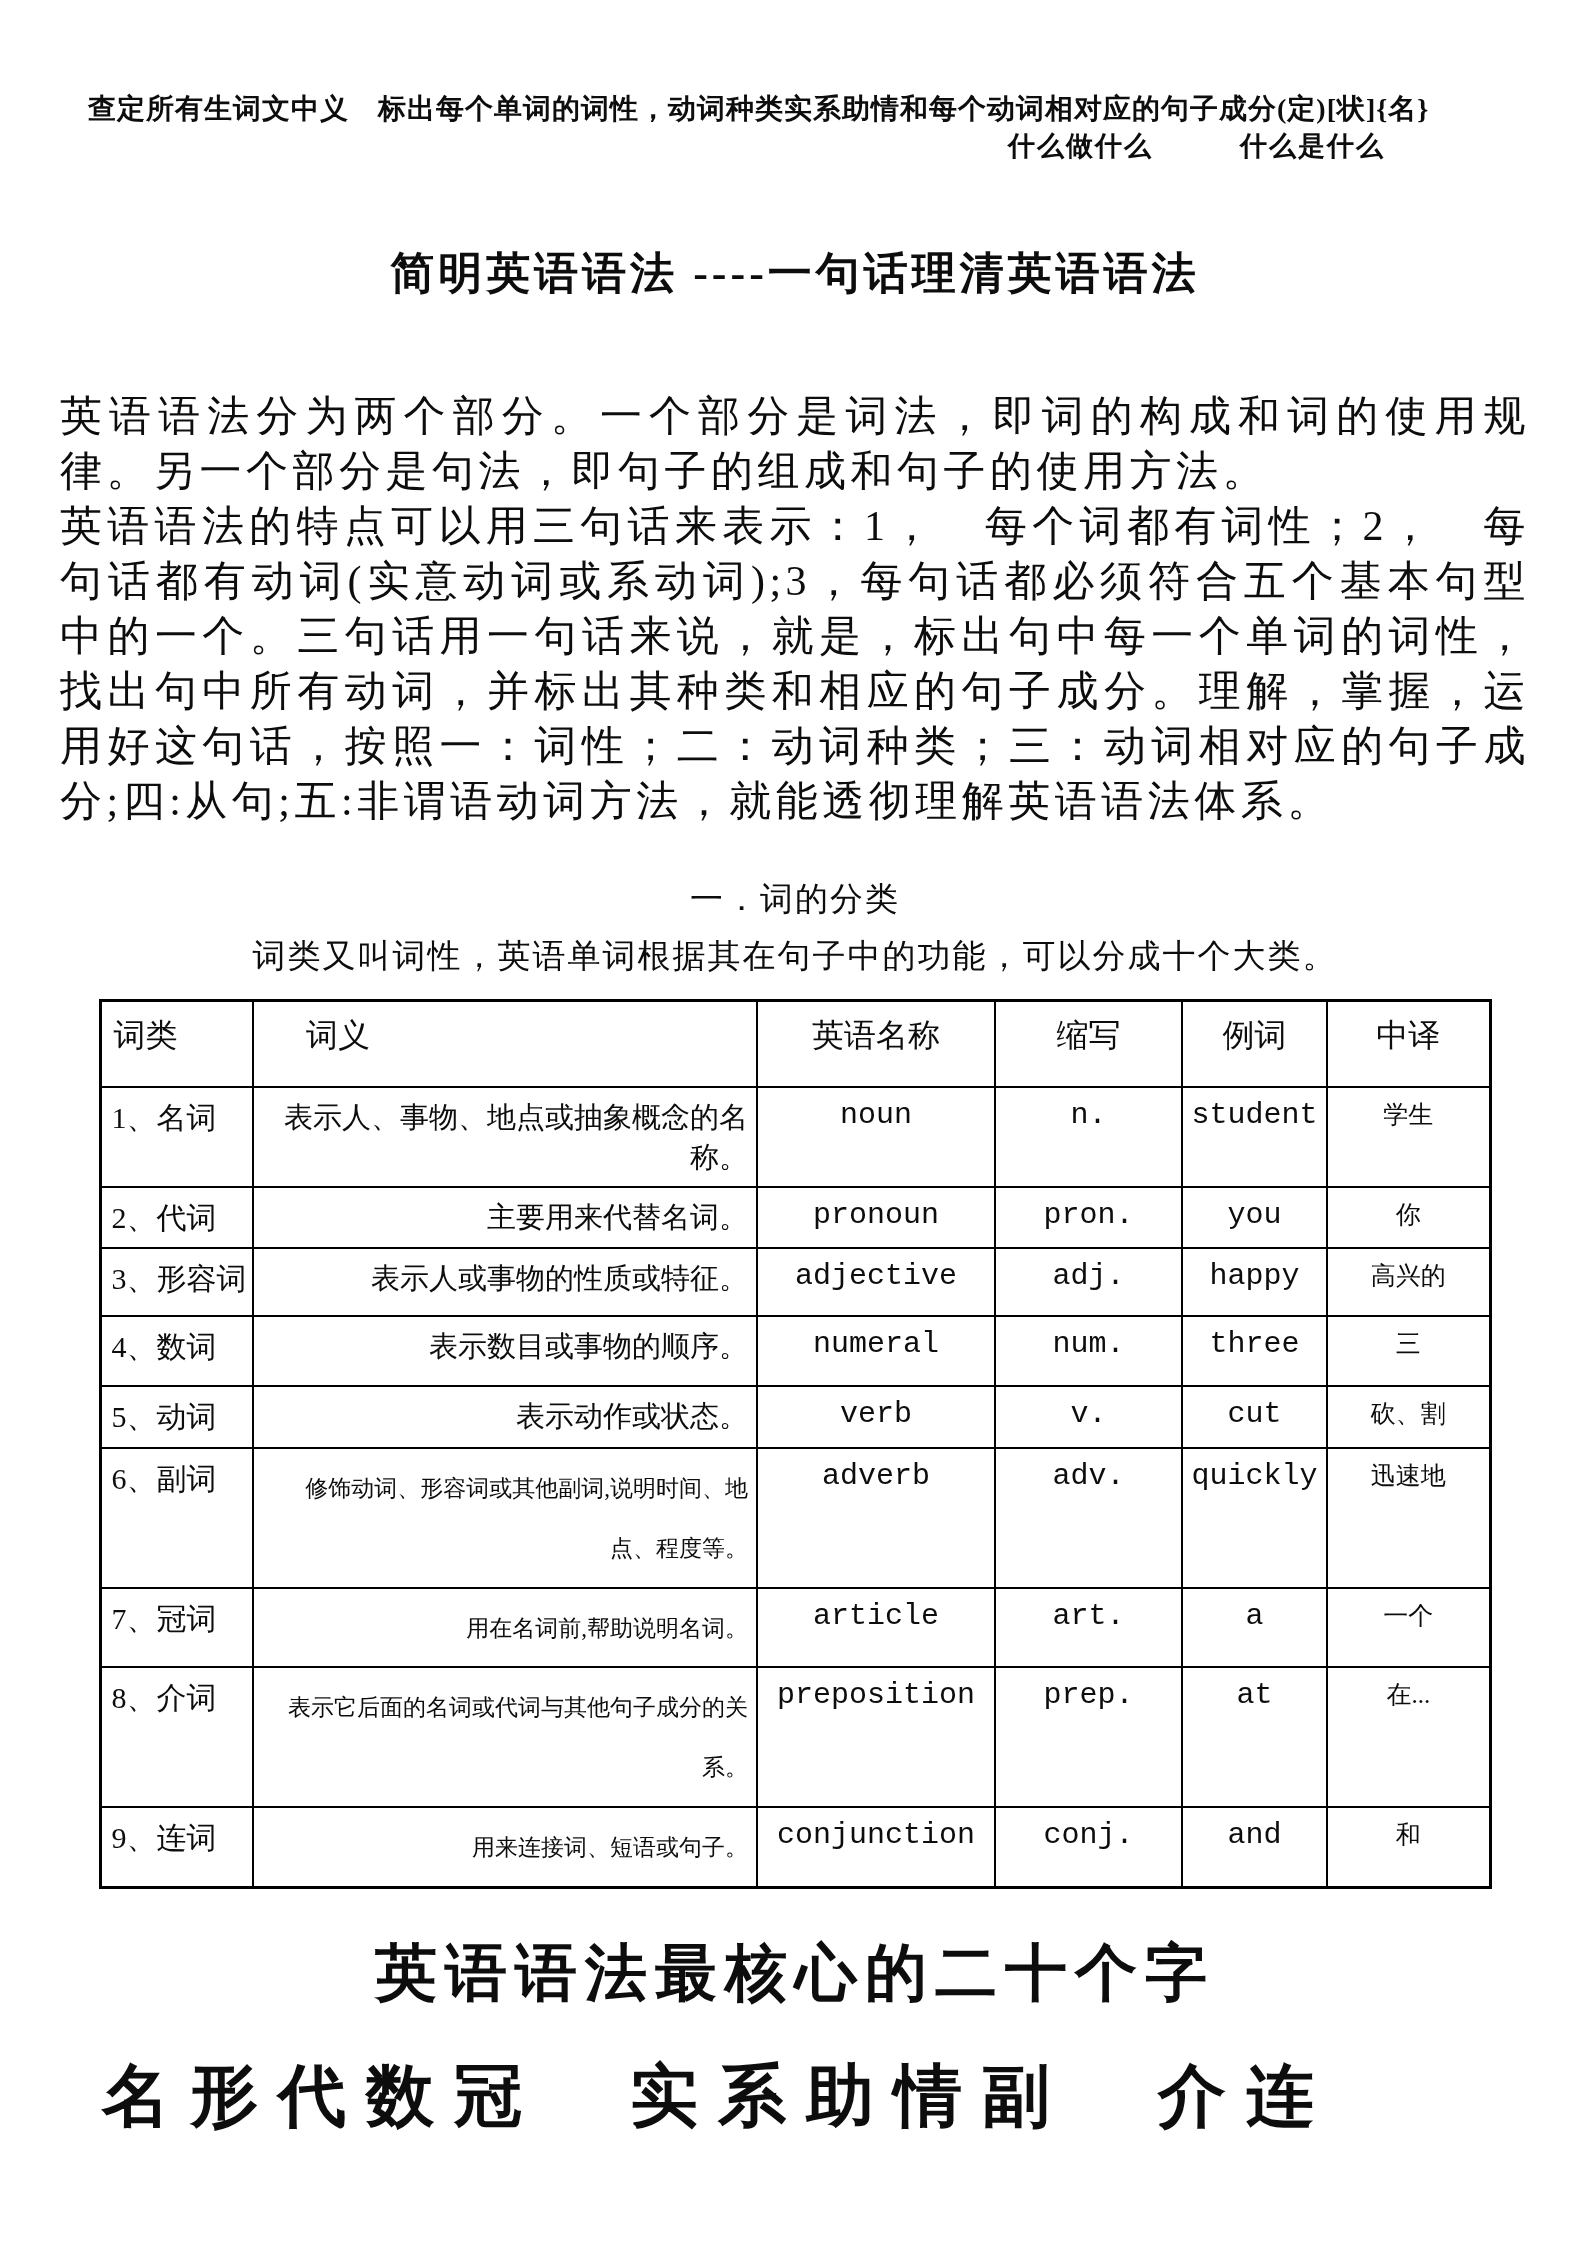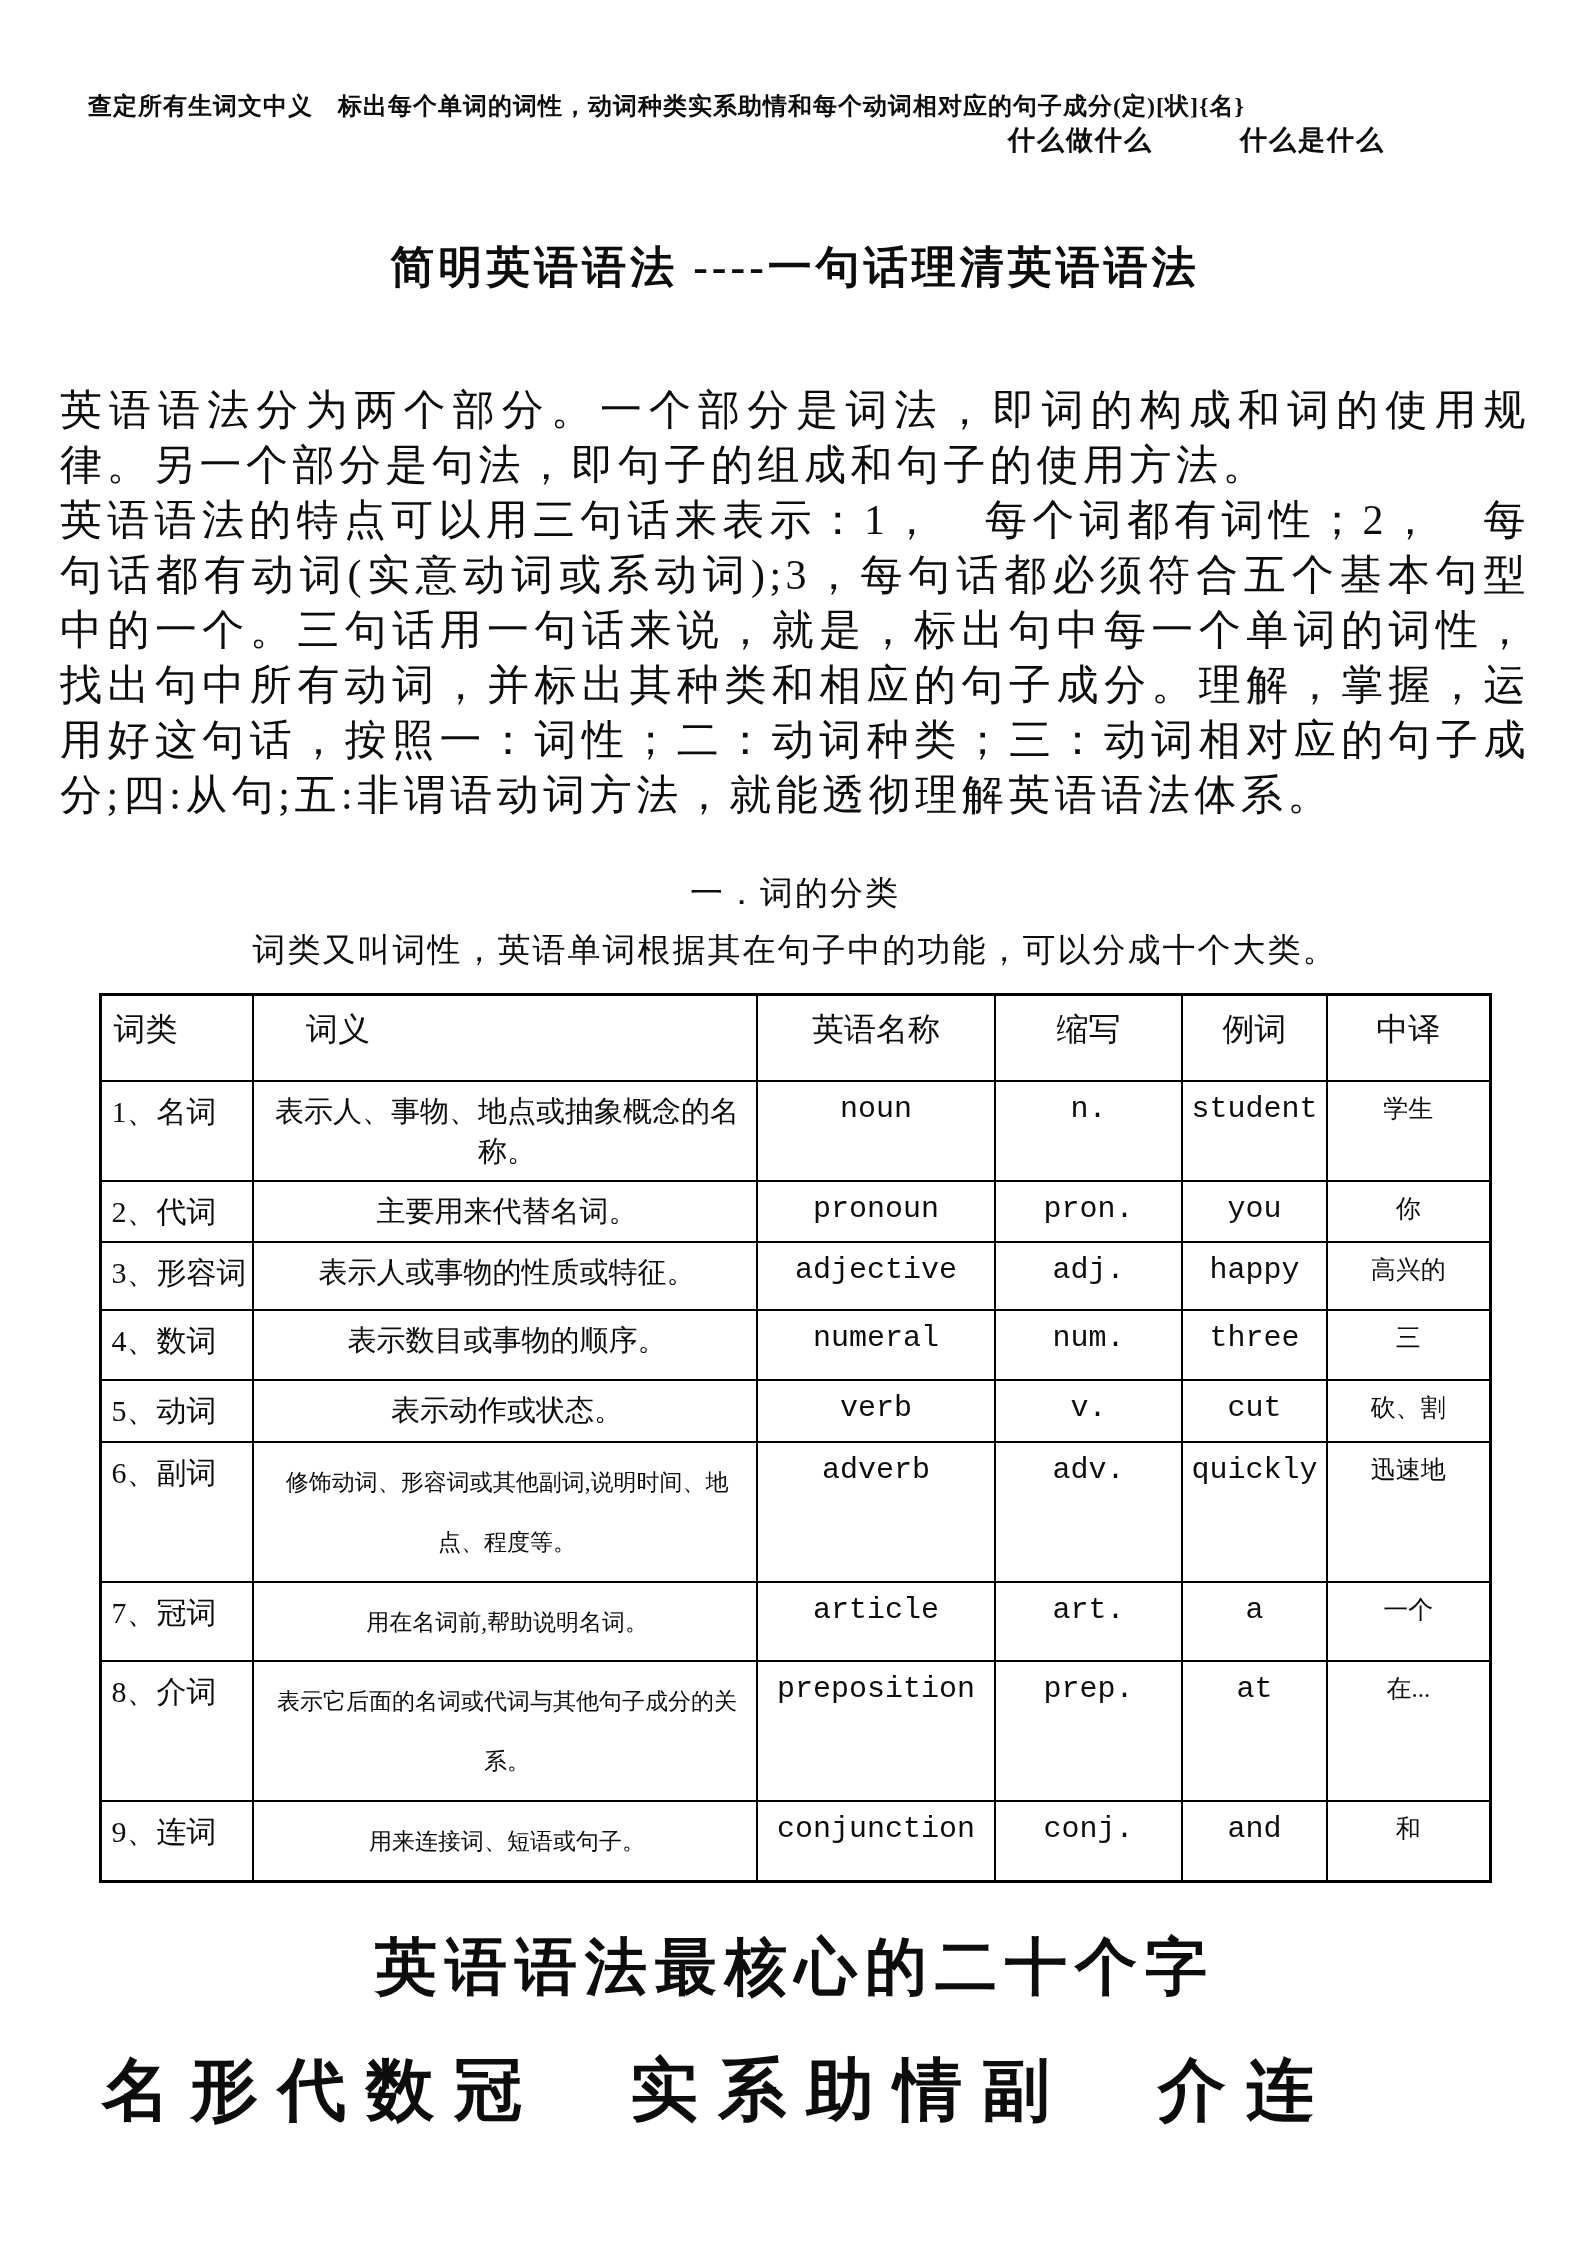--- a/index.html
+++ b/index.html
@@ -5,42 +5,42 @@
   html,body { margin:0; padding:0; }
   body {
     width:1587px; height:2245px;
     background:#ffffff; color:#0d0d0d;
     font-family:"Liberation Serif", serif;
     overflow:hidden;
   }
   .page { padding:90px 57px 0 60px; box-sizing:border-box; }
 
   
-  .note-line1 { font-size:24px; font-weight:bold; padding-left:28px; white-space:nowrap; letter-spacing:1px; }
+  .note-line1 { font-size:28px; font-weight:bold; padding-left:28px; white-space:nowrap; letter-spacing:1px; }
   .note-right { font-size:27px; font-weight:bold; text-align:right; padding-right:145px; line-height:36px; letter-spacing:2px; }
 
   .doc-title { margin-top:80px; text-align:center; font-size:44px; font-weight:bold; letter-spacing:4px; }
 
   .paragraphs { margin-top:86px; }
   .paragraphs p { margin:0; font-size:42px; line-height:55px; letter-spacing:4.5px; text-align:justify; }
 
   .section-heading { margin-top:48px; text-align:center; font-size:33px; letter-spacing:2px; }
   .section-sub { margin-top:12px; text-align:center; font-size:33px; letter-spacing:2px; }
 
   
   table.pos { margin:20px auto 0 auto; width:1390px; border-collapse:collapse; border:3px solid #000; table-layout:fixed; }
   table.pos th, table.pos td { border:2px solid #000; vertical-align:top; box-sizing:border-box; }
   table.pos th { font-weight:normal; font-size:32px; text-align:center; padding:12px 4px 28px 4px;margin-top:24px; }
   table.pos th.c0 { text-align:left; padding-left:12px; }
   table.pos th.c1 { text-align:left; padding-left:52px; }
   .col0 { width:153px; } .col1 { width:504px; } .col2 { width:238px; }
   .col3 { width:187px; } .col4 { width:145px; } .col5 { width:163px; }
   table.pos td { padding-top:10px; padding-bottom:8px; }
   td.c0 { font-size:30px; text-align:left; padding-left:10px; white-space:nowrap; }
-  td.c1 { font-size:29px; text-align:center; padding-left:12px; padding-right:8px; }
+  td.c1 { font-size:29px; text-align:right; padding-left:12px; padding-right:8px; }
   td.c1.dense { font-size:23px; line-height:2.6; }
   td.c2, td.c3, td.c4 { font-family:"Liberation Mono", monospace; font-size:30px; text-align:center; }
   td.c5 { font-size:25px; text-align:center; }
 
   .core-heading { margin-top:42px; text-align:center; font-size:62px; font-weight:900; letter-spacing:8px; }
   .core-names { margin-top:36px; padding-left:42px; font-size:68px; font-weight:900; letter-spacing:20px; }
 </style>
 </head>
 <body>
 

